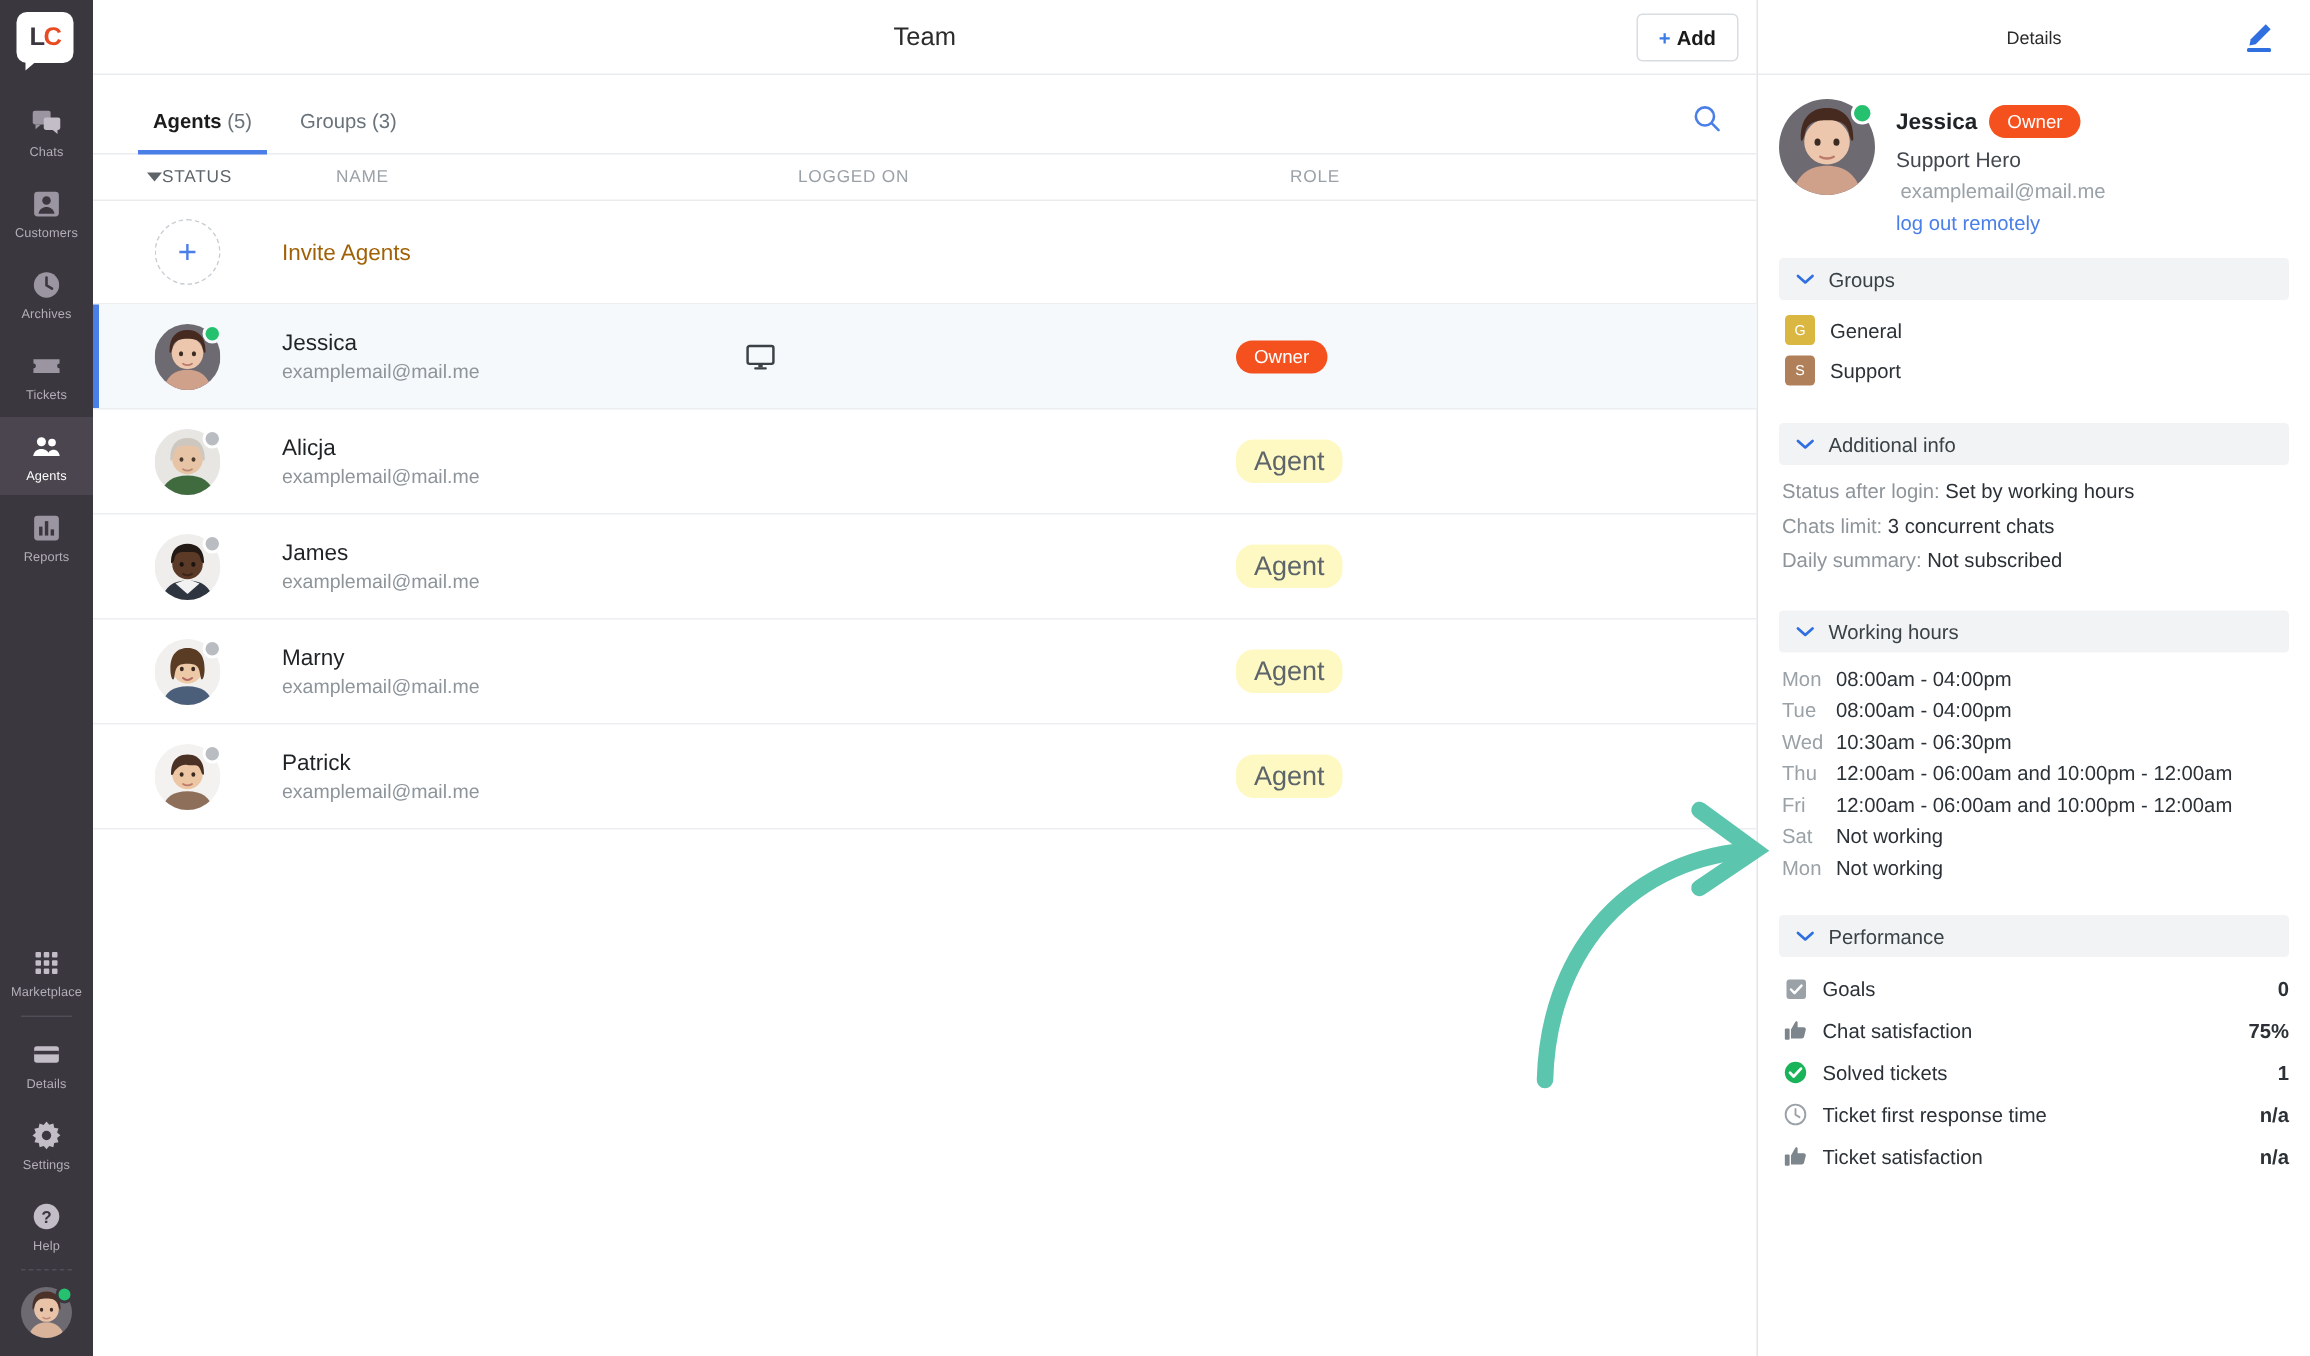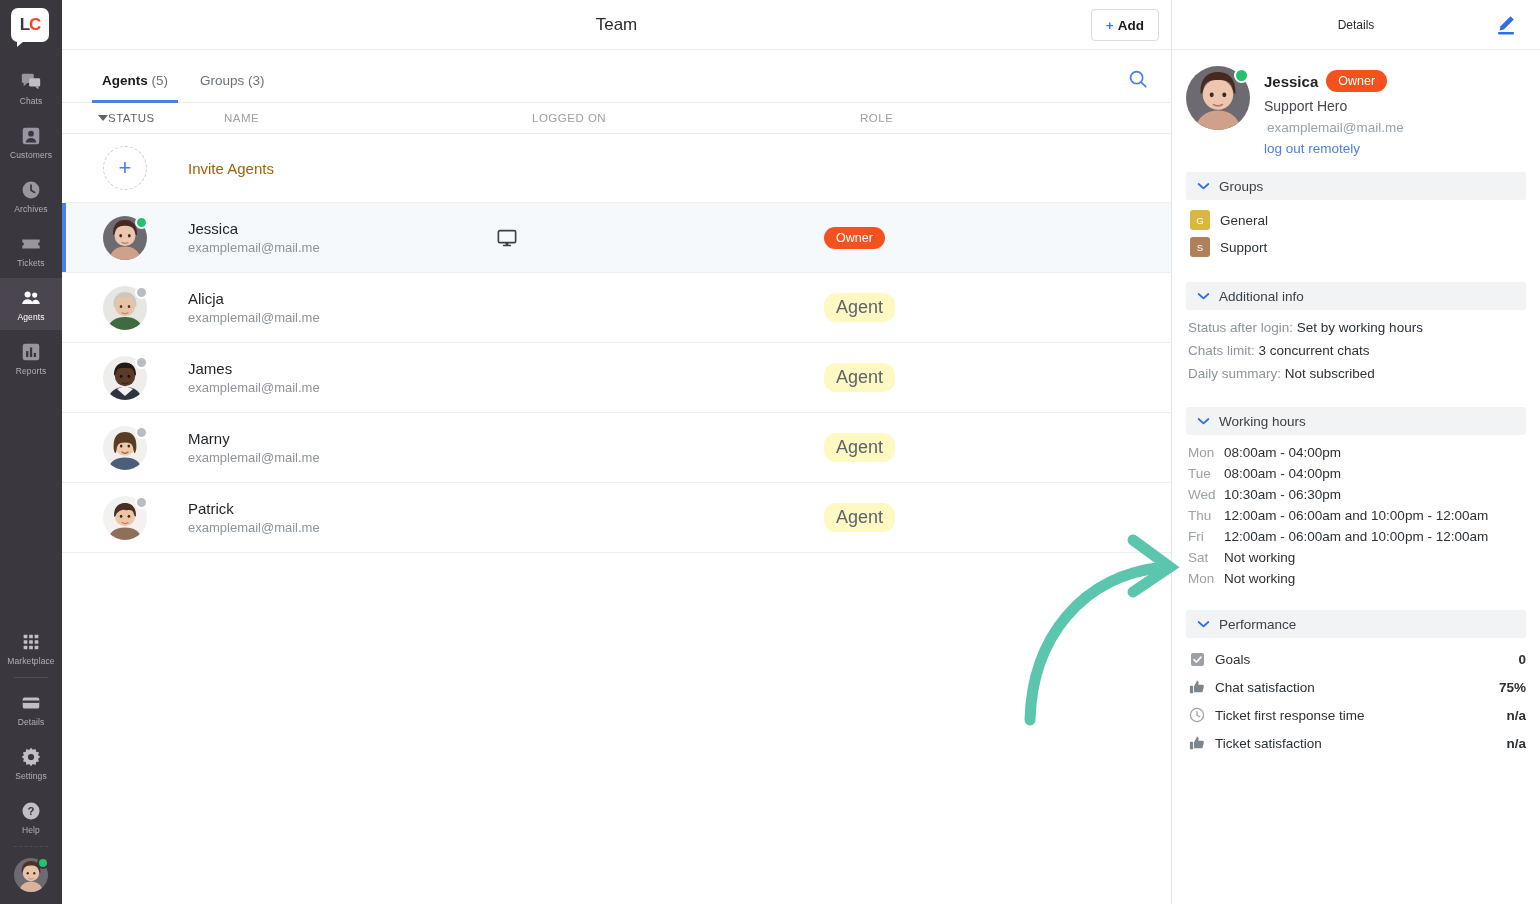--- a/index.html
+++ b/index.html
@@ -656,20 +656,30 @@
               <rect x="1" y="7.5" width="3.6" height="8.5" rx=".8" fill="#7e868d"></rect>
               <path d="M5.6 8.2l3.2-5.6c.4-.8 1.8-.7 1.8.6v3.3h4.5c1.1 0 1.9 1 1.6 2l-1.3 5.2c-.2.8-.9 1.3-1.7 1.3H5.6z" fill="#7e868d"></path>
             </svg>
         </span>
         <span class="perf-label">Chat satisfaction</span>
         <span class="perf-val">75%</span>
       </div>
       <div class="perf-row">
         <span class="perf-ico">
           <svg viewBox="0 0 18 18" width="16" height="16">
+              <circle cx="9" cy="9" r="8" fill="#19b359"></circle>
+              <path d="M4.9 9.2l2.7 2.8 5.5-5.9" stroke="#fff" stroke-width="2.1" fill="none" stroke-linecap="round" stroke-linejoin="round"></path>
+            </svg>
+        </span>
+        <span class="perf-label">Solved tickets</span>
+        <span class="perf-val">1</span>
+      </div>
+      <div class="perf-row">
+        <span class="perf-ico">
+          <svg viewBox="0 0 18 18" width="16" height="16">
               <circle cx="9" cy="9" r="7.4" fill="none" stroke="#9aa1a7" stroke-width="1.4"></circle>
               <path d="M9 4.8V9.2l3 1.8" stroke="#9aa1a7" stroke-width="1.4" fill="none" stroke-linecap="round"></path>
             </svg>
         </span>
         <span class="perf-label">Ticket first response time</span>
         <span class="perf-val">n/a</span>
       </div>
       <div class="perf-row">
         <span class="perf-ico">
           <svg viewBox="0 0 18 18" width="16" height="16">

